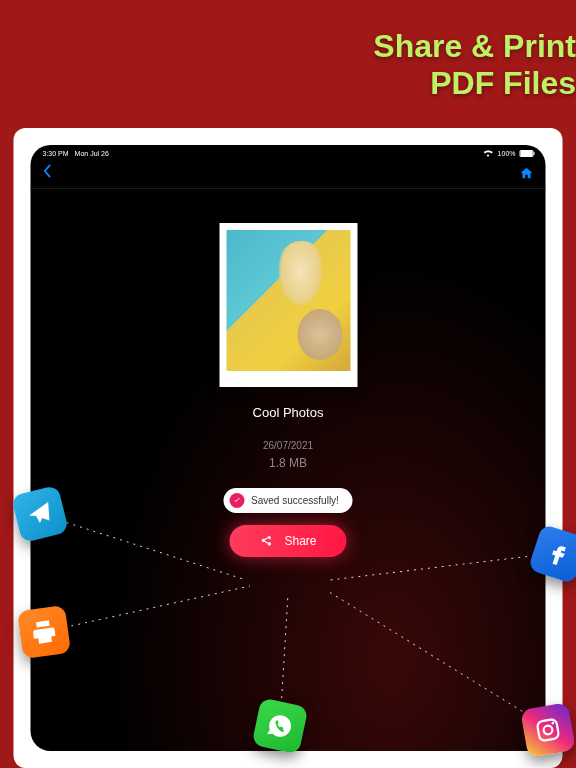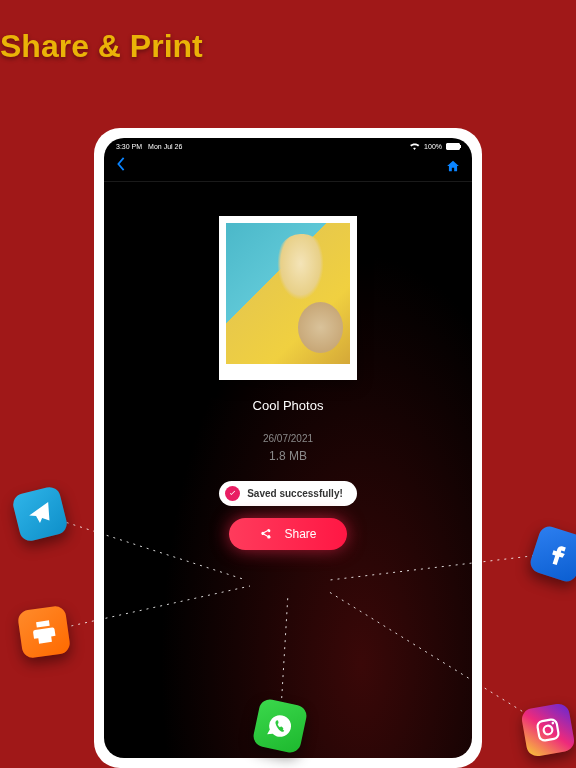--- a/index.html
+++ b/index.html
@@ -1,58 +1,59 @@
 <!DOCTYPE html>
 <html><head>
 <meta charset="utf-8">
 <style>
 *{margin:0;padding:0;box-sizing:border-box}
 body{width:576px;height:768px;background:#a01818;font-family:-apple-system,Helvetica,Arial,sans-serif;overflow:hidden;position:relative}
-.hero-title{color:#eab308;font-size:32px;font-weight:700;text-align:left;padding:28px 0 18px;text-shadow:0 2px 4px rgba(0,0,0,.4);line-height:1.15}
-.device{position:absolute;left:50%;transform:translateX(-50%);top:128px;width:388px;height:640px;background:#fff;border-radius:26px;padding:10px}
+.hero-title{color:#bef264;font-size:32px;font-weight:700;text-align:right;padding:28px 0 18px;text-shadow:0 2px 4px rgba(0,0,0,.4);line-height:1.15}
+.device{position:absolute;left:50%;transform:translateX(-50%);top:128px;width:549px;height:640px;background:#fff;border-radius:12px;padding:17px}
 .screen{width:100%;height:100%;background:radial-gradient(ellipse at 70% 85%,#3a0808 0%,#000 55%);border-radius:20px;position:relative;overflow:hidden}
 .statusbar{display:flex;justify-content:space-between;align-items:center;padding:4px 12px 0;font-size:7px;color:#fff}
 .statusbar .left{display:flex;gap:6px}
 .statusbar .right{display:flex;align-items:center;gap:4px}
 .batt-txt{font-size:7px}
 .batt{width:14px;height:7px;border:1px solid #fff;border-radius:1px;position:relative}
 .batt::after{content:"";position:absolute;right:-2px;top:1px;width:1px;height:3px;background:#fff}
 .batt i{display:block;width:100%;height:100%;background:#fff}
 .navbar{display:flex;justify-content:space-between;align-items:center;padding:6px 12px;border-bottom:1px solid #1a1a1a}
 .back{color:#0a84ff;font-size:16px;font-weight:300}
 .home{width:14px;height:14px}
 .content{display:flex;flex-direction:column;align-items:center;padding-top:34px}
 .photo-frame{width:138px;height:164px;background:#fff;padding:7px 7px 16px;box-shadow:0 4px 14px rgba(0,0,0,.4)}
 .photo{width:100%;height:100%;background:linear-gradient(135deg,#4bb8c9 0%,#5ec7d6 38%,#e8c94a 38%,#f0d040 70%,#d4a838 100%);position:relative;overflow:hidden}
 .photo::before{content:"";position:absolute;left:38%;top:8%;width:44%;height:52%;background:radial-gradient(ellipse 60% 70% at 50% 40%,#f4e4b8 0%,#e8d088 60%,transparent 70%);border-radius:50% 45% 48% 50%}
 .photo::after{content:"";position:absolute;right:6%;bottom:8%;width:36%;height:36%;background:radial-gradient(circle,#d9c29a 0%,#c8a878 70%);border-radius:50%}
 .file-title{color:#fff;font-size:13px;font-weight:500;margin-top:18px}
 .file-date{color:#8a8a8a;font-size:10px;margin-top:20px}
 .file-size{color:#8a8a8a;font-size:12px;margin-top:5px}
-.toast{background:#fff;border-radius:14px;padding:5px 14px 5px 6px;display:flex;align-items:center;gap:7px;margin-top:18px;font-size:10px;color:#333;font-weight:700}
+.toast{background:#fff;border-radius:14px;padding:5px 14px 5px 6px;display:flex;align-items:center;gap:7px;margin-top:18px;font-size:10px;color:#333;font-weight:400}
 .toast-check{width:15px;height:15px;background:#e91e63;border-radius:50%;display:flex;align-items:center;justify-content:center}
 .toast-check svg{width:9px;height:9px}
 .share-btn{background:linear-gradient(90deg,#ff3b5c,#ff1744);color:#fff;border-radius:18px;padding:9px 30px;display:flex;align-items:center;gap:12px;margin-top:12px;font-size:12px;font-weight:500;box-shadow:0 0 18px rgba(255,40,80,.65),0 4px 12px rgba(0,0,0,.4);cursor:pointer}
 .share-ico{width:13px;height:13px}
 .floaters{position:absolute;left:0;right:0;top:0;bottom:0;pointer-events:none}
 .chip{position:absolute;width:48px;height:48px;border-radius:11px;display:flex;align-items:center;justify-content:center;box-shadow:0 6px 14px rgba(0,0,0,.45);pointer-events:auto}
 .chip svg{width:26px;height:26px}
 .tg{left:16px;top:490px;background:linear-gradient(145deg,#2fb4e8,#0e8fc9);transform:rotate(-14deg)}
 .fb{right:-6px;top:530px;background:linear-gradient(145deg,#2d7ff0,#0a5dd0);transform:rotate(18deg)}
 .pr{left:20px;top:608px;background:linear-gradient(145deg,#ff8a2a,#ff6a00);transform:rotate(-8deg)}
 .wa{left:256px;top:702px;background:linear-gradient(145deg,#3bd84c,#1db82e);transform:rotate(12deg)}
 .ig{right:4px;top:706px;background:linear-gradient(45deg,#f9ce34,#ee2a7b,#6228d7);transform:rotate(-10deg)}
 svg.line{position:absolute;left:0;top:0;width:576px;height:768px;pointer-events:none}
 svg.line line{stroke:#fff;stroke-width:1;stroke-dasharray:2 5;opacity:.85}
 </style>
 </head>
 <body>
 
 <div class="hero-title">
   <div>Share &amp; Print</div>
+  <div>PDF Files</div>
 </div>
 
 <div class="device">
   <div class="screen">
     <div class="statusbar">
       <div class="left">
         <span>3:30 PM</span>
         <span>Mon Jul 26</span>
       </div>
       <div class="right">

